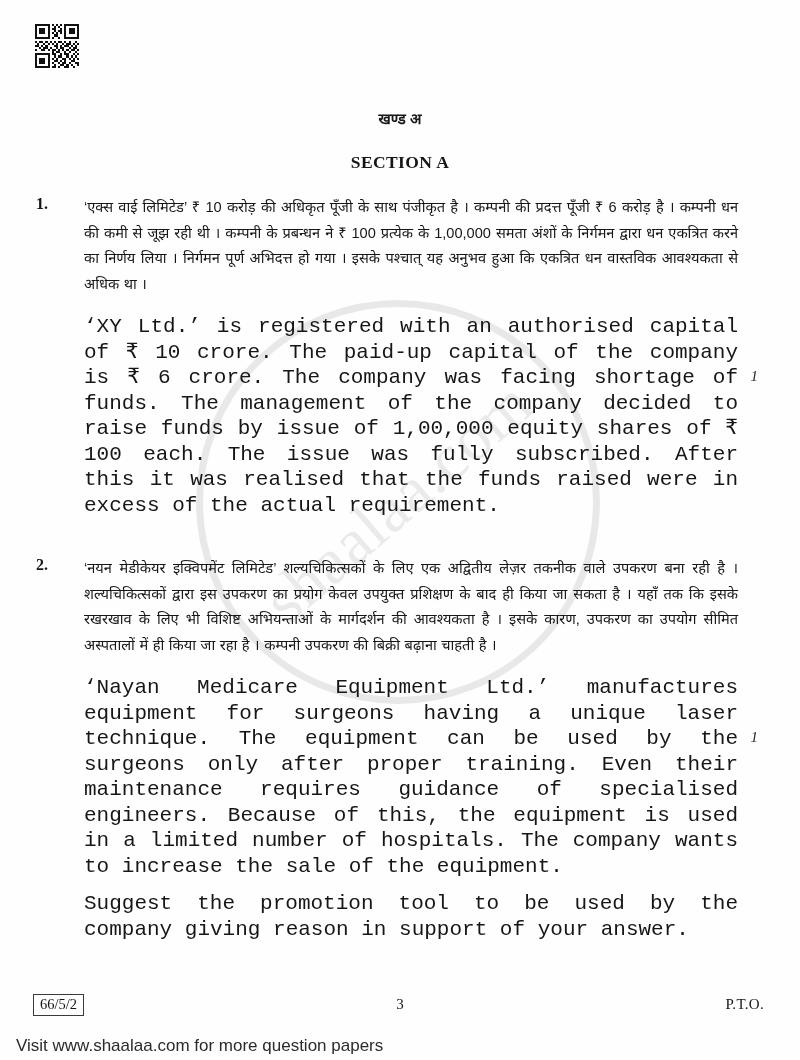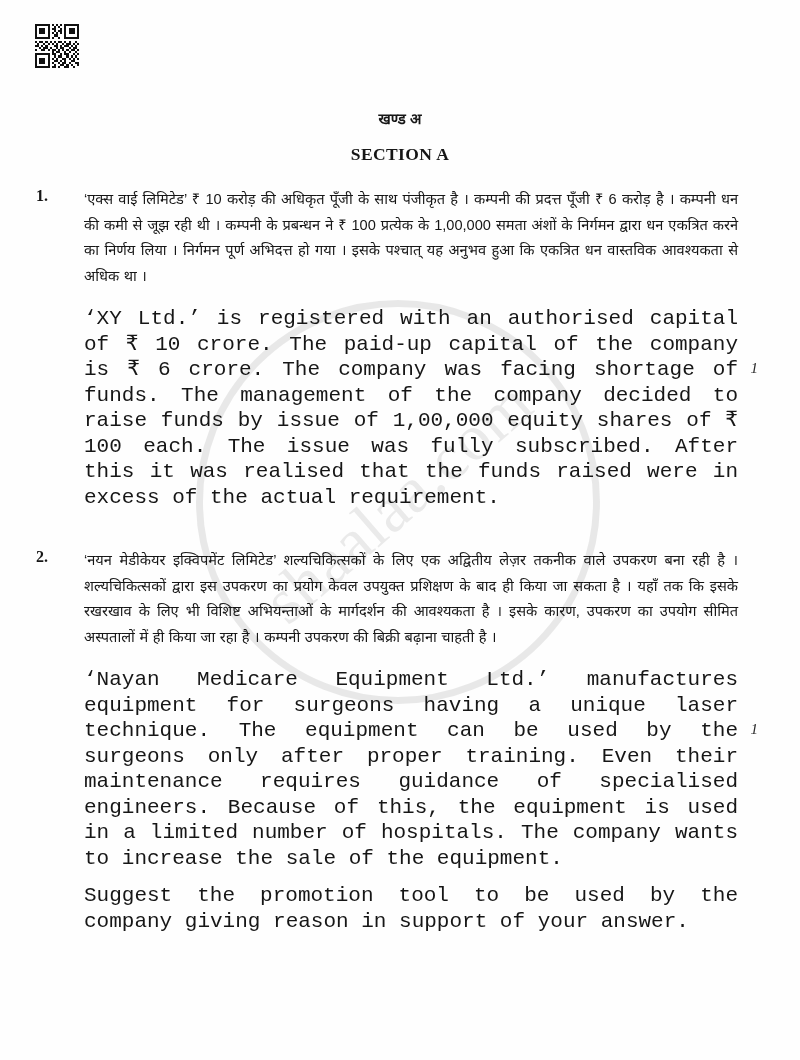--- a/index.html
+++ b/index.html
@@ -71,21 +71,21 @@
     font-weight: bold;
     font-size: 15px;
     margin: 0;
     padding-top: 108px;
   }
   .hdr-en {
     text-align: center;
     font-weight: bold;
     font-size: 17.5px;
     letter-spacing: 0.4px;
-    margin: 0;
+    margin: 8px;
     padding-top: 16px;
   }
 
   .qblock {
     position: relative;
     margin-top: 22px;
     padding-left: 38px;
     padding-right: 62px;
   }
   .qnum {
@@ -323,14 +323,20 @@
         <div class="gap-sm"></div>
         <p class="en">‘Nayan Medicare Equipment Ltd.’ manufactures equipment for surgeons having a unique laser technique. The equipment can be used by the surgeons only after proper training. Even their maintenance requires guidance of specialised engineers. Because of this, the equipment is used in a limited number of hospitals. The company wants to increase the sale of the equipment.</p>
         <div class="gap-sm"></div>
         <p class="en">Suggest the promotion tool to be used by the company giving reason in support of your answer.</p>
       </div>
       <div class="marks" style="top:173px">1</div>
     </div>
 
   </div>
 
+  <div class="footer">
+    <div class="paper-code">66/5/2</div>
+    <div class="page-no">3</div>
+    <div class="pto">P.T.O.</div>
+    <div class="visit-line">Visit www.shaalaa.com for more question papers</div>
+  </div>
 
 </div>
 
 </body></html>

